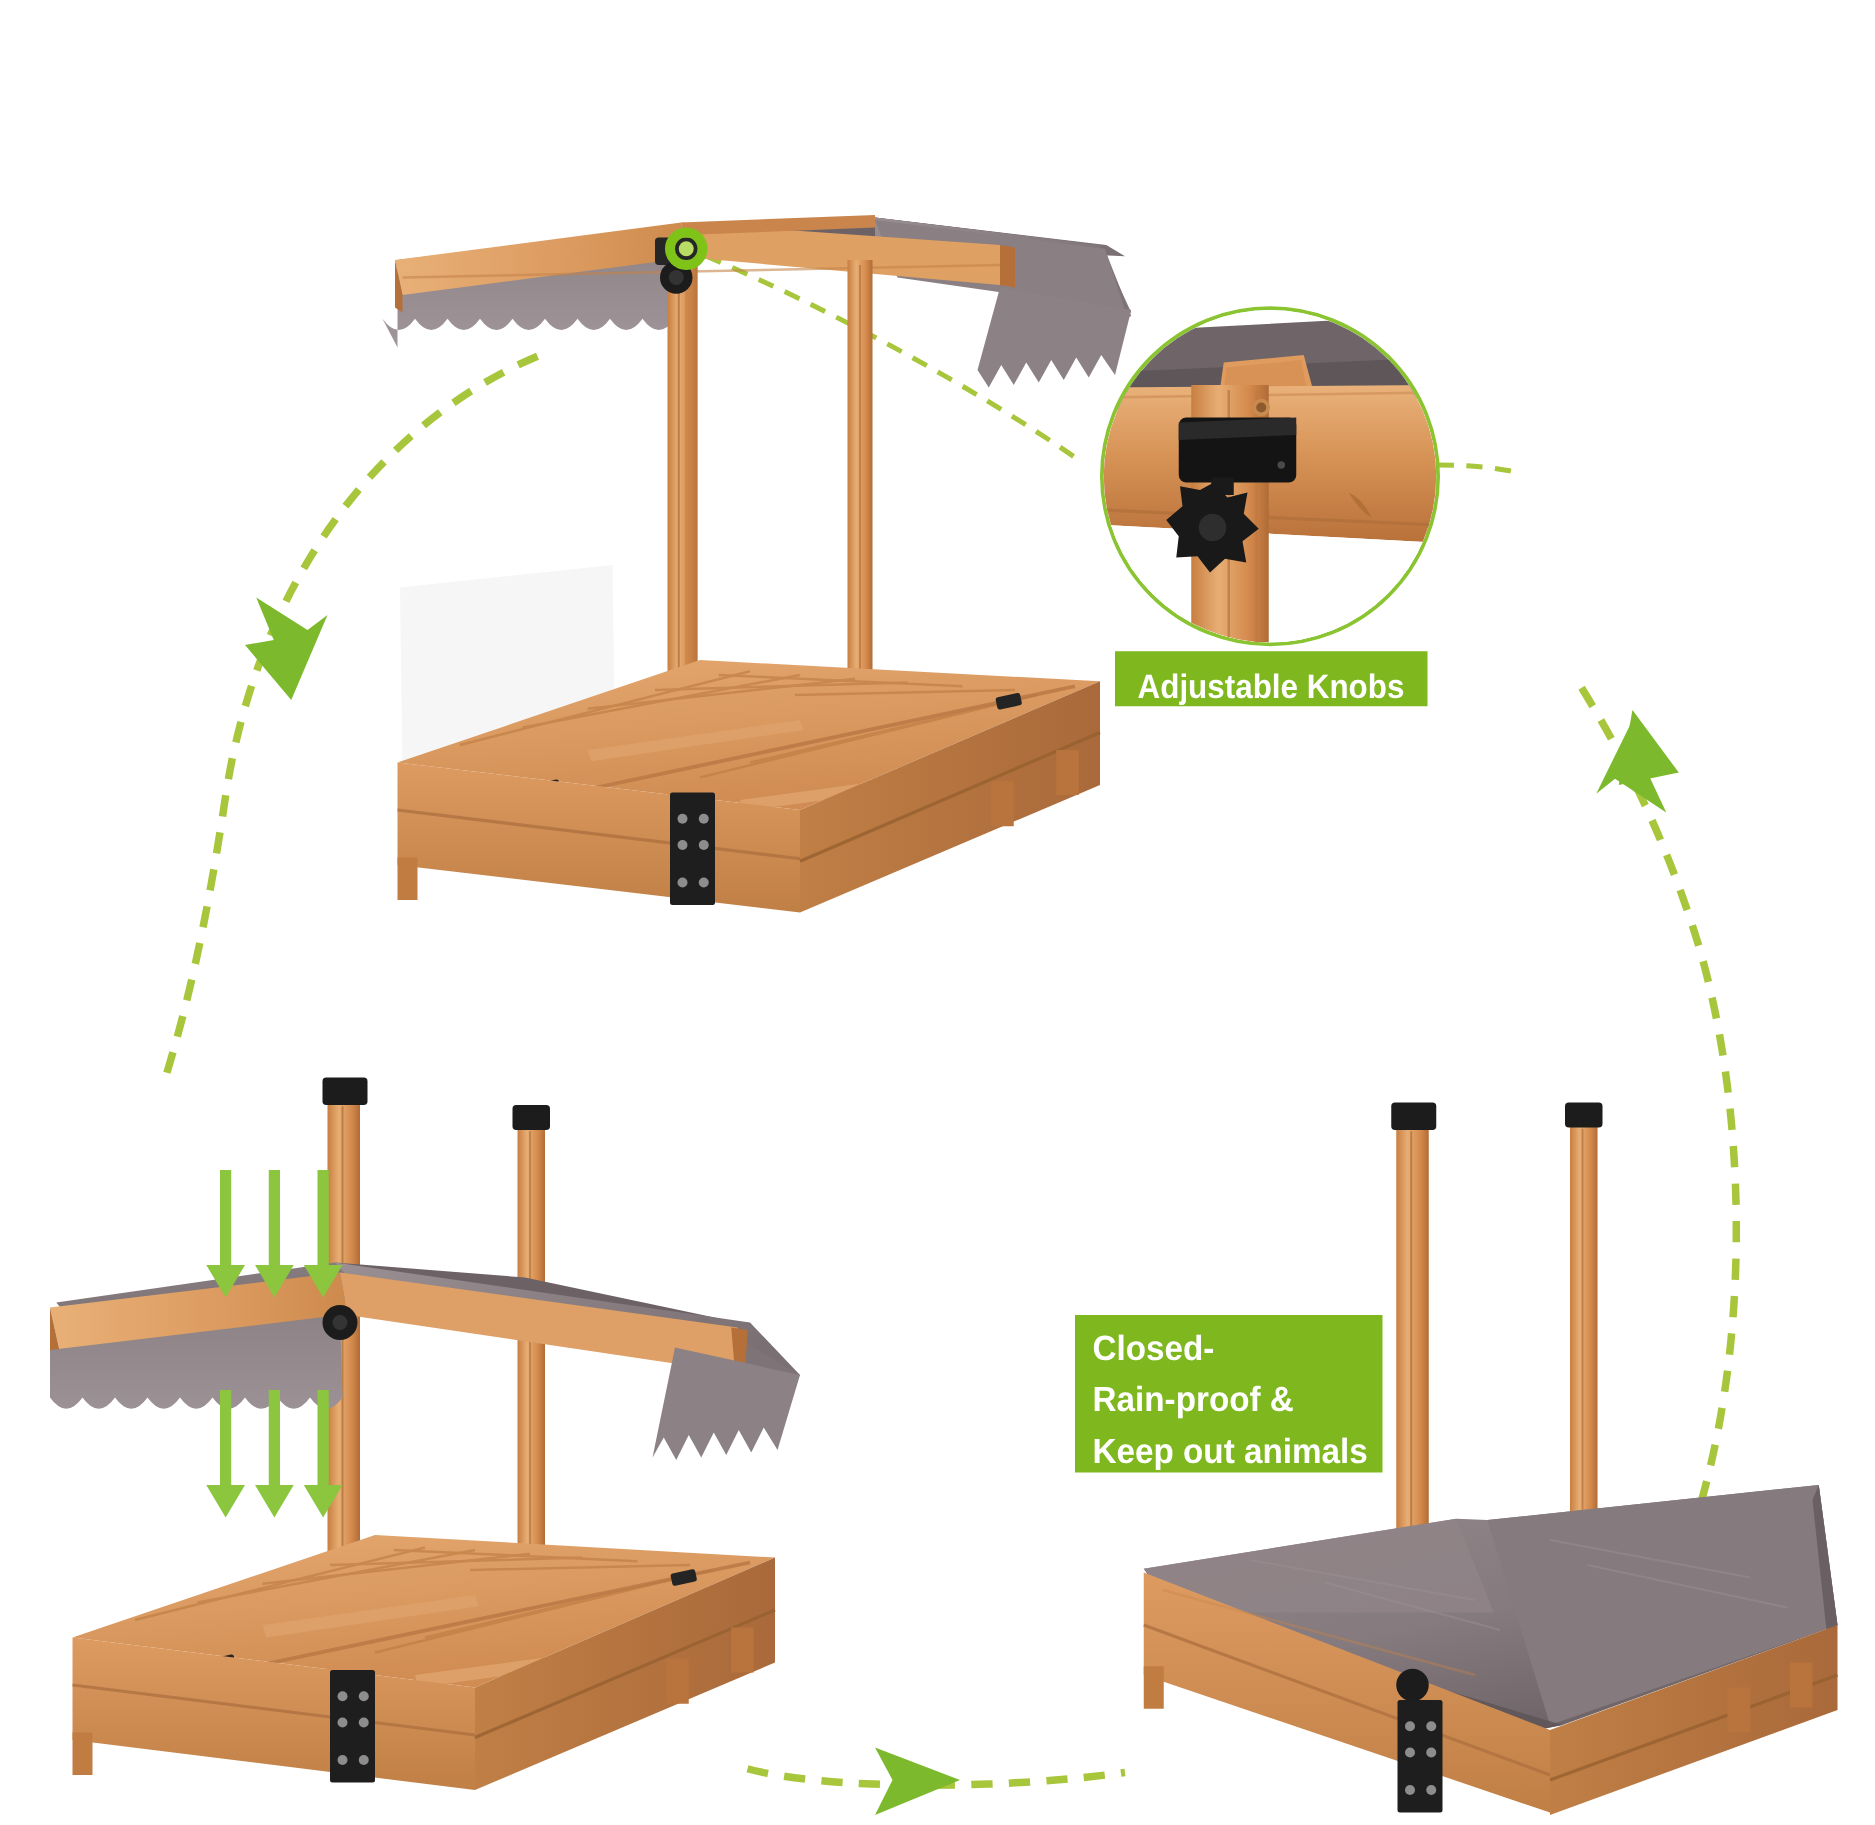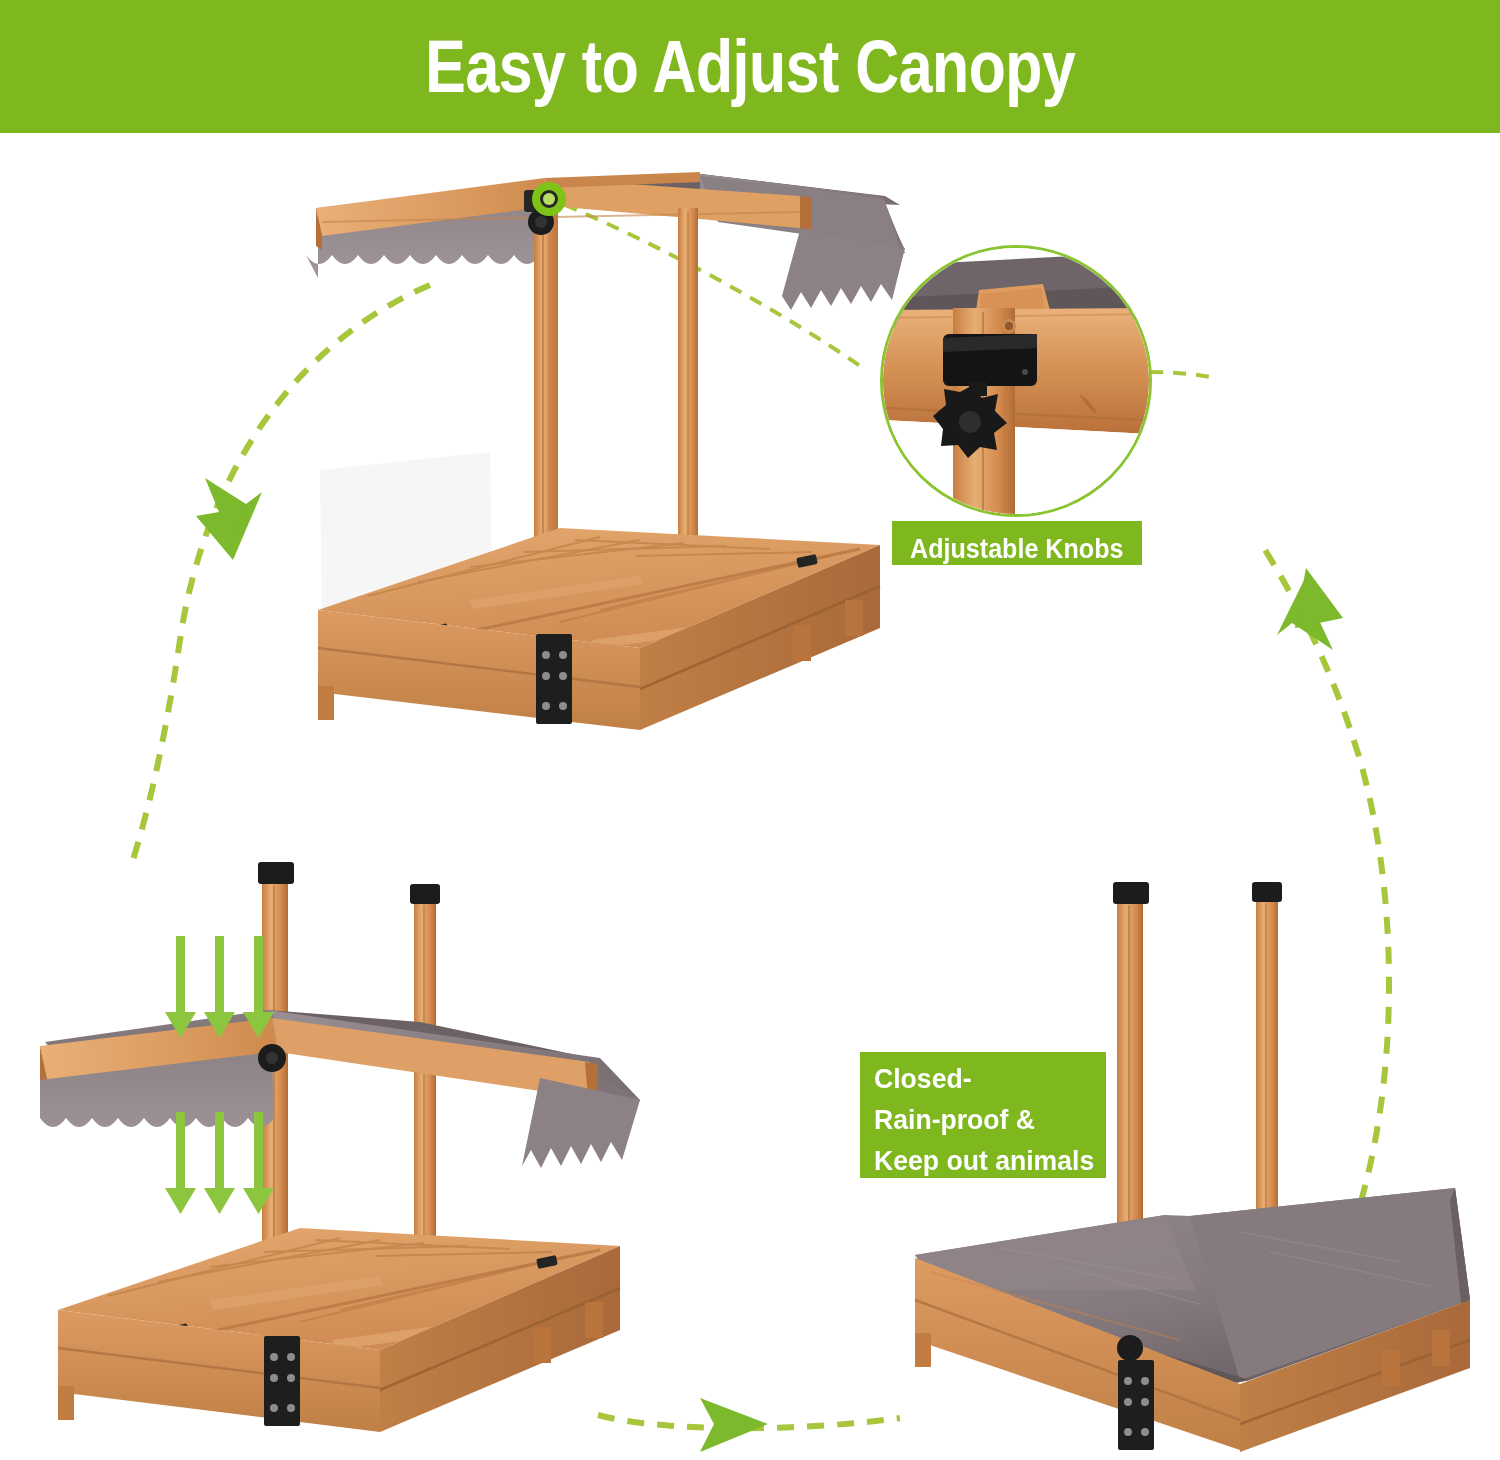--- a/index.html
+++ b/index.html
@@ -60,23 +60,20 @@
   .info-box div{
     color:#ffffff;font-size:28px;font-weight:bold;line-height:41px;
     transform:scaleX(0.95);transform-origin:left center;white-space:nowrap;
   }
 </style>
 </head>
 <body>
 
 <div class="page">
 
-  <div class="header-bar">
-    <div class="header-title">Easy to Adjust Canopy</div>
-  </div>
 
   <svg class="art" viewBox="0 0 1500 1460">
     <defs>
       <linearGradient id="woodTopL" x1="0" y1="0" x2="1" y2="0">
         <stop offset="0" stop-color="#E8B077"></stop>
           <stop offset="0.5" stop-color="#DE9E63"></stop>
           <stop offset="1" stop-color="#CE8A4D"></stop>
       </linearGradient>
       <linearGradient id="woodBeam" x1="0" y1="0" x2="0" y2="1">
         <stop offset="0" stop-color="#E9B27A"></stop>

